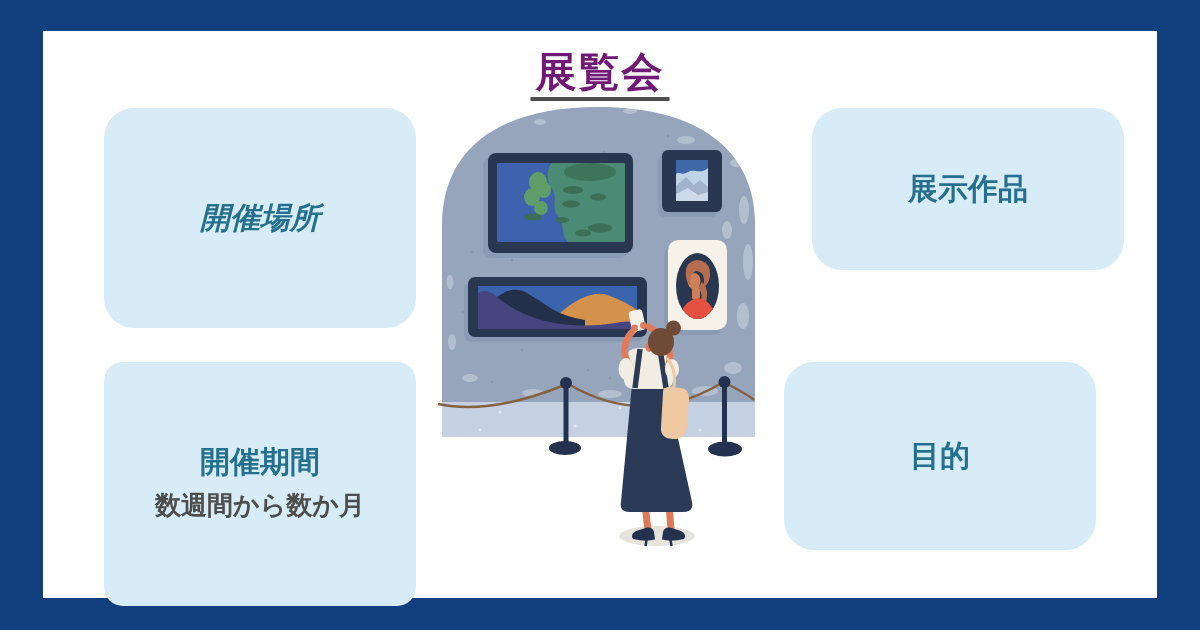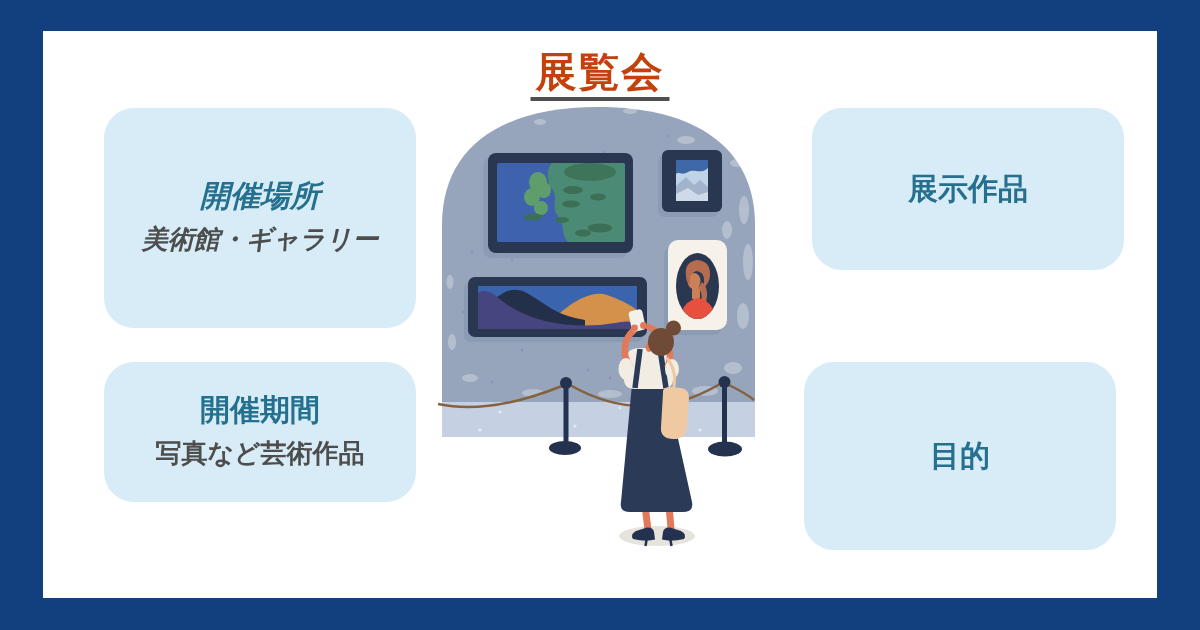--- a/index.html
+++ b/index.html
@@ -1,52 +1,51 @@
 <!DOCTYPE html>
 <html><head>
 <meta charset="utf-8">
 <style>
   html,body{margin:0;padding:0;}
   body{width:1200px;height:630px;font-family:"Liberation Sans","DejaVu Sans",sans-serif;}
   .stage{position:relative;width:1200px;height:630px;background:#123F7E;overflow:hidden;}
   .card{position:absolute;left:43px;top:31px;width:1114px;height:567px;background:#FFFFFF;}
   .page-title{position:absolute;top:20px;left:50%;transform:translateX(-50%);
-    font-size:41px;font-weight:700;color:#c2410c;letter-spacing:2px;line-height:1.05;
+    font-size:41px;font-weight:700;color:#701a75;letter-spacing:2px;line-height:1.05;
     border-bottom:4px solid #4F4F4F;padding:0 5px 3px;white-space:nowrap;}
   .info-box{position:absolute;width:312px;background:#D7ECF7;border-radius:30px;
     display:flex;flex-direction:column;align-items:center;justify-content:center;
     text-align:center;gap:7px;}
   .box-tl{left:61px;top:77px;height:220px;font-style:italic;}
   .box-tr{left:769px;top:77px;height:162px;}
-  .box-bl{left:61px;top:331px;height:140px;}
-  .box-br{left:741px;top:331px;height:188px;margin-left:20px;}
+  .box-bl{left:61px;top:331px;height:244px;border-radius:19px;}
+  .box-br{left:741px;top:331px;height:188px;}
   .box-heading{font-size:30px;font-weight:700;color:#26708F;line-height:1.15;}
   .box-line{font-size:26px;font-weight:700;color:#4D4D4D;line-height:1.4;}
   .illo{position:absolute;left:377px;top:64px;width:360px;height:470px;}
 </style>
 </head>
 <body>
 
 <div class="stage">
   <div class="card">
 
     <div class="page-title">展覧会</div>
 
     <div class="info-box box-tl">
       <div class="box-heading">開催場所</div>
-      <div class="box-line">美術館・ギャラリー</div>
     </div>
 
     <div class="info-box box-tr">
       <div class="box-heading">展示作品</div>
     </div>
 
     <div class="info-box box-bl">
       <div class="box-heading">開催期間</div>
-      <div class="box-line">写真など芸術作品</div>
+      <div class="box-line">数週間から数か月</div>
     </div>
 
     <div class="info-box box-br">
       <div class="box-heading">目的</div>
     </div>
 
     <svg class="illo" viewBox="420 95 360 470">
       <defs>
         <clipPath id="pond">
             <rect x="497" y="163" width="128" height="79" rx="2"></rect>

